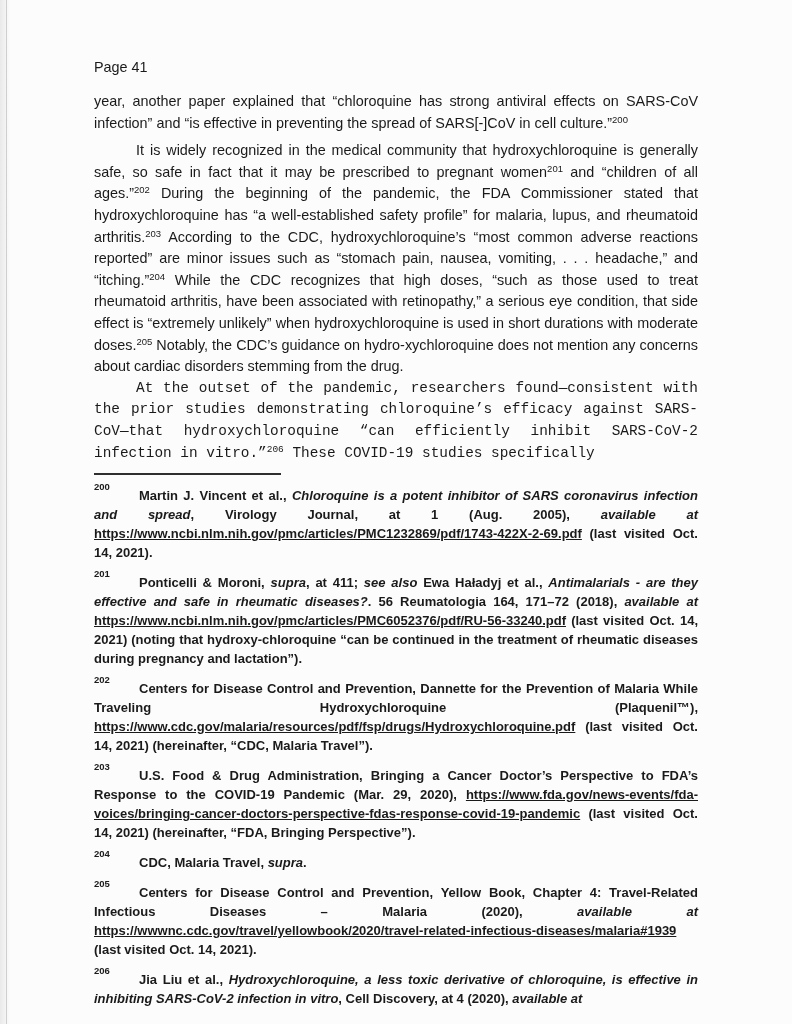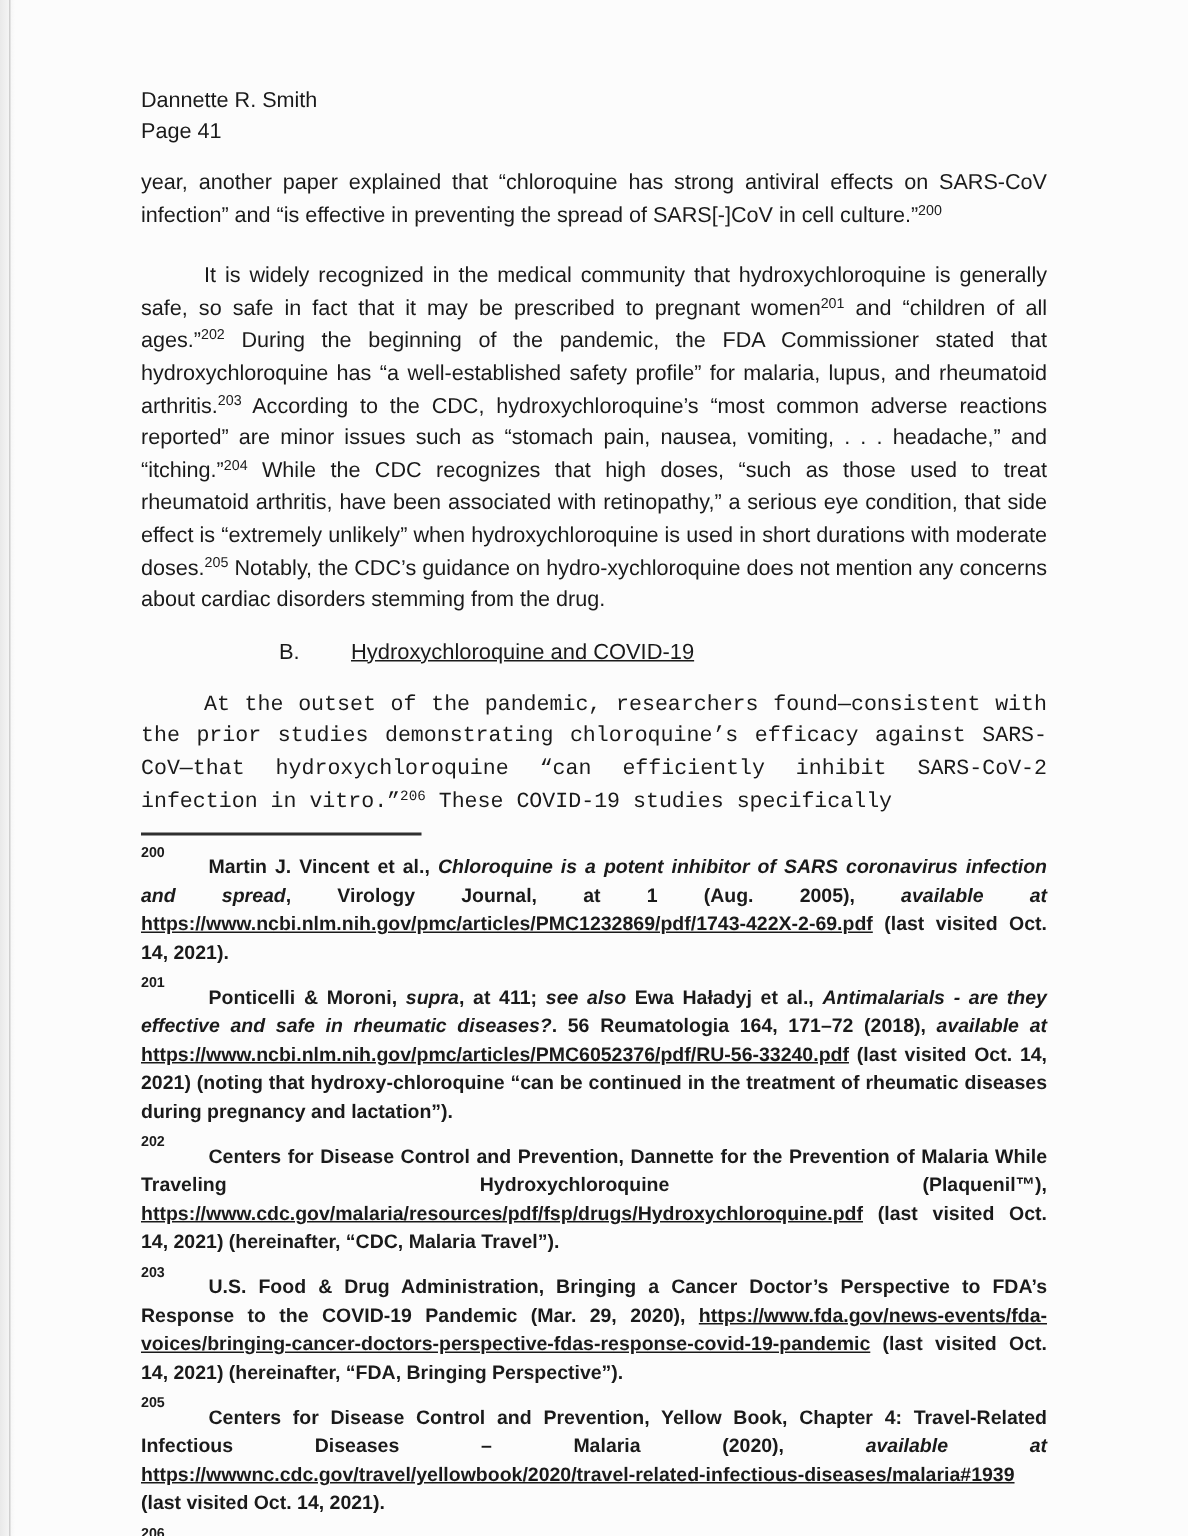--- a/index.html
+++ b/index.html
@@ -31,21 +31,21 @@
     padding-top:57px;
   }
   .hdr{font-size:14.4px;line-height:21px;text-align:left;}
   .para{
     font-size:14.4px;line-height:21.6px;
     text-align:justify;
     text-indent:42px;
   }
   .para.no-indent{text-indent:0;}
   .p1{margin-top:13px;}
-  .p2{margin-top:19px;}
+  .p2{margin-top:6px;}
   .p3{margin-top:0;font-family:Liberation Mono, monospace;}
   sup{
     font-size:9.5px;line-height:0;
     vertical-align:baseline;position:relative;top:-5px;
   }
   .i{font-style:italic;}
   .u{text-decoration:underline;overflow-wrap:anywhere;}
   .heading{
     margin:12px 0 14px 0;
     padding-left:92px;
@@ -74,39 +74,36 @@
 </head>
 <body>
 
 <div class="page">
   <div class="scan-edge"></div>
   <div class="scan-edge-line"></div>
 
   <div class="content">
 
     <div class="hdr">
-      <div>Dannette R. Smith</div>
       <div>Page 41</div>
     </div>
 
     <p class="para no-indent p1"><span>year, another paper explained that “chloroquine has strong antiviral effects on SARS-CoV infection” and “is effective in preventing the spread of SARS[-]CoV in cell culture.”</span><sup>200</sup></p>
 
     <p class="para p2"><span>It is widely recognized in the medical community that hydroxychloroquine is generally safe, so safe in fact that it may be prescribed to pregnant women</span><sup>201</sup><span> and “children of all ages.”</span><sup>202</sup><span> During the beginning of the pandemic, the FDA Commissioner stated that hydroxychloroquine has “a well-established safety profile” for malaria, lupus, and rheumatoid arthritis.</span><sup>203</sup><span> According to the CDC, hydroxychloroquine’s “most common adverse reactions reported” are minor issues such as “stomach pain, nausea, vomiting, . . . headache,” and “itching.”</span><sup>204</sup><span> While the CDC recognizes that high doses, “such as those used to treat rheumatoid arthritis, have been associated with retinopathy,” a serious eye condition, that side effect is “extremely unlikely” when hydroxychloroquine is used in short durations with moderate doses.</span><sup>205</sup><span> Notably, the CDC’s guidance on hydro-xychloroquine does not mention any concerns about cardiac disorders stemming from the drug.</span></p>
 
-    <div class="heading">
-      <span class="h-num">B.</span><span class="h-title">Hydroxychloroquine and COVID-19</span>
-    </div>
 
     <p class="para p3"><span>At the outset of the pandemic, researchers found—consistent with the prior studies demonstrating chloroquine’s efficacy against SARS-CoV—that hydroxychloroquine “can efficiently inhibit SARS-CoV-2 infection in vitro.”</span><sup>206</sup><span> These COVID-19 studies specifically</span></p>
 
     <div class="fn-sep"></div>
 
     <div class="footnotes">
       <div class="footnote"><sup class="fn-num">200</sup><span><span>Martin J. Vincent et al., </span><span class="i">Chloroquine is a potent inhibitor of SARS coronavirus infection and spread</span><span>, Virology Journal, at 1 (Aug. 2005), </span><span class="i">available at</span><span> </span><span class="u">https://www.ncbi.nlm.nih.gov/pmc/articles/PMC1232869/pdf/1743-422X-2-69.pdf</span><span> (last visited Oct. 14, 2021).</span></span></div>
       <div class="footnote"><sup class="fn-num">201</sup><span><span>Ponticelli &amp; Moroni, </span><span class="i">supra</span><span>, at 411; </span><span class="i">see also</span><span> Ewa Haładyj et al., </span><span class="i">Antimalarials - are they effective and safe in rheumatic diseases?</span><span>. 56 Reumatologia 164, 171–72 (2018), </span><span class="i">available at</span><span> </span><span class="u">https://www.ncbi.nlm.nih.gov/pmc/articles/PMC6052376/pdf/RU-56-33240.pdf</span><span> (last visited Oct. 14, 2021) (noting that hydroxy-chloroquine “can be continued in the treatment of rheumatic diseases during pregnancy and lactation”).</span></span></div>
       <div class="footnote"><sup class="fn-num">202</sup><span><span>Centers for Disease Control and Prevention, Dannette for the Prevention of Malaria While Traveling Hydroxychloroquine (Plaquenil™), </span><span class="u">https://www.cdc.gov/malaria/resources/pdf/fsp/drugs/Hydroxychloroquine.pdf</span><span> (last visited Oct. 14, 2021) (hereinafter, “CDC, Malaria Travel”).</span></span></div>
       <div class="footnote"><sup class="fn-num">203</sup><span><span>U.S. Food &amp; Drug Administration, Bringing a Cancer Doctor’s Perspective to FDA’s Response to the COVID-19 Pandemic (Mar. 29, 2020), </span><span class="u">https://www.fda.gov/news-events/fda-voices/bringing-cancer-doctors-perspective-fdas-response-covid-19-pandemic</span><span> (last visited Oct. 14, 2021) (hereinafter, “FDA, Bringing Perspective”).</span></span></div>
+      <div class="footnote"><sup class="fn-num">204</sup><span><span>CDC, Malaria Travel, </span><span class="i">supra</span><span>.</span></span></div>
       <div class="footnote"><sup class="fn-num">205</sup><span><span>Centers for Disease Control and Prevention, Yellow Book, Chapter 4: Travel-Related Infectious Diseases – Malaria (2020), </span><span class="i">available at</span><span> </span><span class="u">https://wwwnc.cdc.gov/travel/yellowbook/2020/travel-related-infectious-diseases/malaria#1939</span><span> (last visited Oct. 14, 2021).</span></span></div>
       <div class="footnote"><sup class="fn-num">206</sup><span><span>Jia Liu et al., </span><span class="i">Hydroxychloroquine, a less toxic derivative of chloroquine, is effective in inhibiting SARS-CoV-2 infection in vitro</span><span>, Cell Discovery, at 4 (2020), </span><span class="i">available at</span><span> </span></span></div>
     </div>
 
   </div>
 </div>
 
 </body></html>

